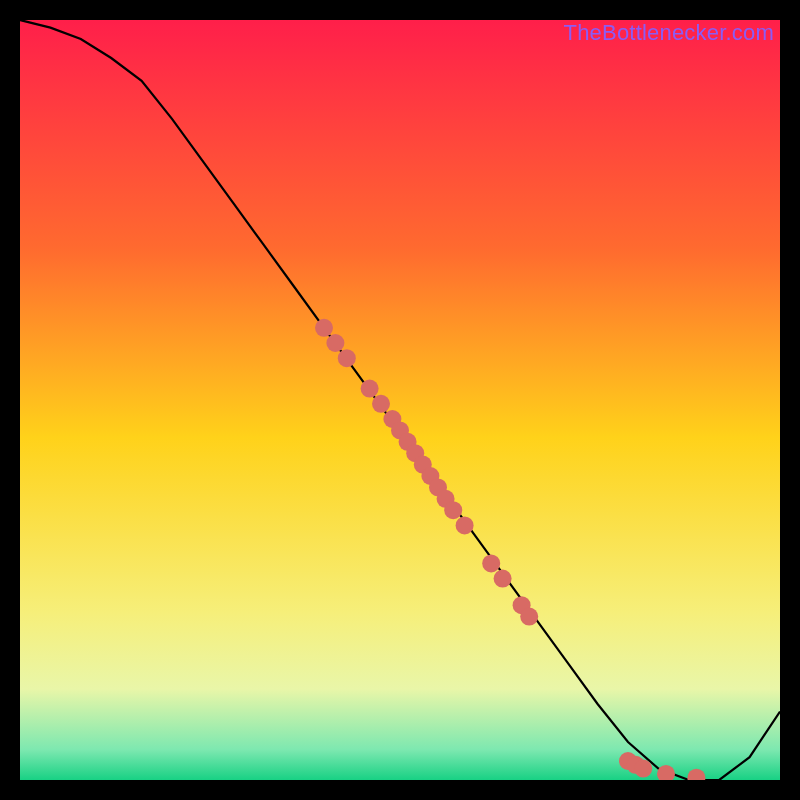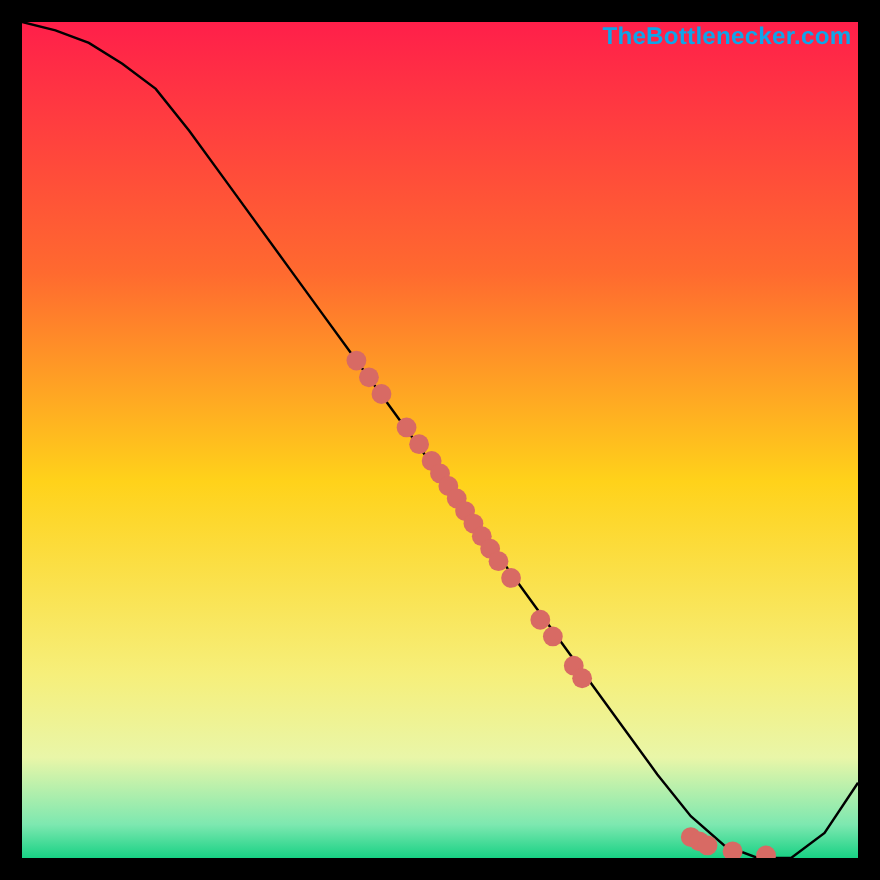--- a/index.html
+++ b/index.html
@@ -16,23 +16,23 @@
     left: 20px;
     top: 20px;
     width: 760px;
     height: 760px;
     background: #000;
   }
   .watermark {
     position: absolute;
     top: 0px;
     right: 6px;
-    color: #0ea5e9;
+    color: #8b5cf6;
     font-size: 22px;
-    font-weight: 700;
+    font-weight: 400;
     letter-spacing: 0.2px;
     z-index: 5;
   }
   .plot {
     position: absolute;
     left: 0;
     top: 0;
     width: 760px;
     height: 760px;
   }

